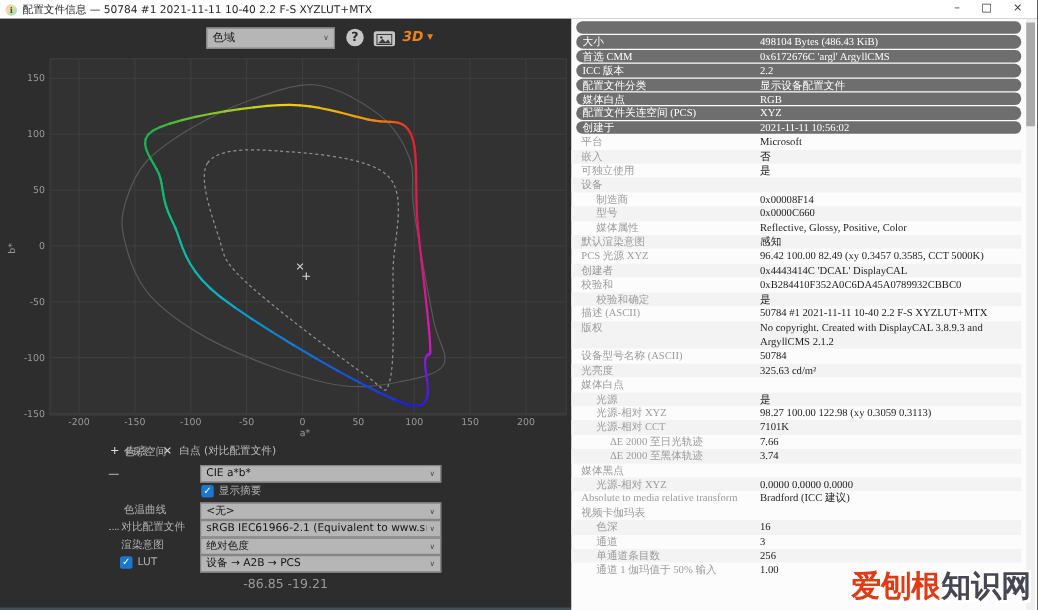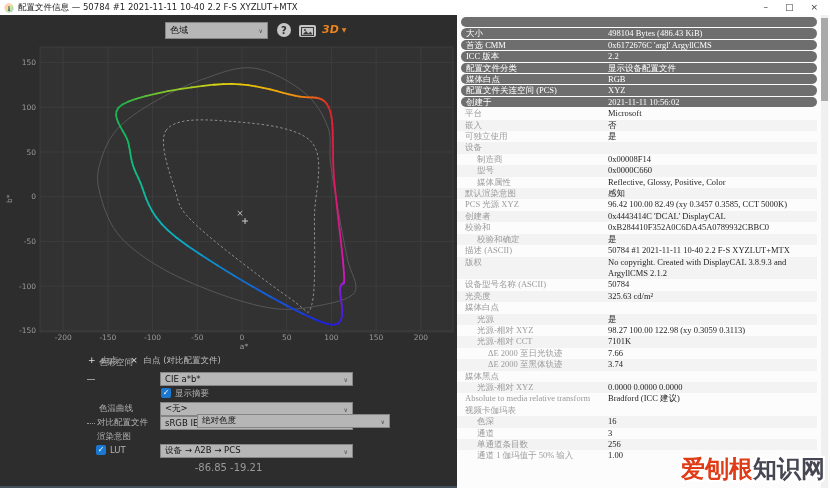--- a/index.html
+++ b/index.html
@@ -293,21 +293,21 @@
   </div>
 
   <span class="line-ic line-dashed" style="left:87px;top:408px;"></span>
   <span class="ctl-label" style="left:97px;top:401px;">对比配置文件</span>
   <div class="combo ctl-dd" style="top:401px;">
     <span style="overflow:hidden;">sRGB IEC61966-2.1 (Equivalent to www.srgb.com</span>
     <span class="caret">∨</span>
   </div>
 
   <span class="ctl-label" style="left:97px;top:415px;">渲染意图</span>
-  <div class="combo ctl-dd" style="top:399px;margin-left:37px;">
+  <div class="combo ctl-dd" style="top:415px;">
     <span>绝对色度</span>
     <span class="caret">∨</span>
   </div>
 
   <span class="cbx" style="left:96px;top:430px;">✓</span>
   <span class="ctl-label" style="left:110px;top:429px;">LUT</span>
   <div class="combo ctl-dd" style="top:429px;">
     <span>设备 → A2B → PCS</span>
     <span class="caret">∨</span>
   </div>

